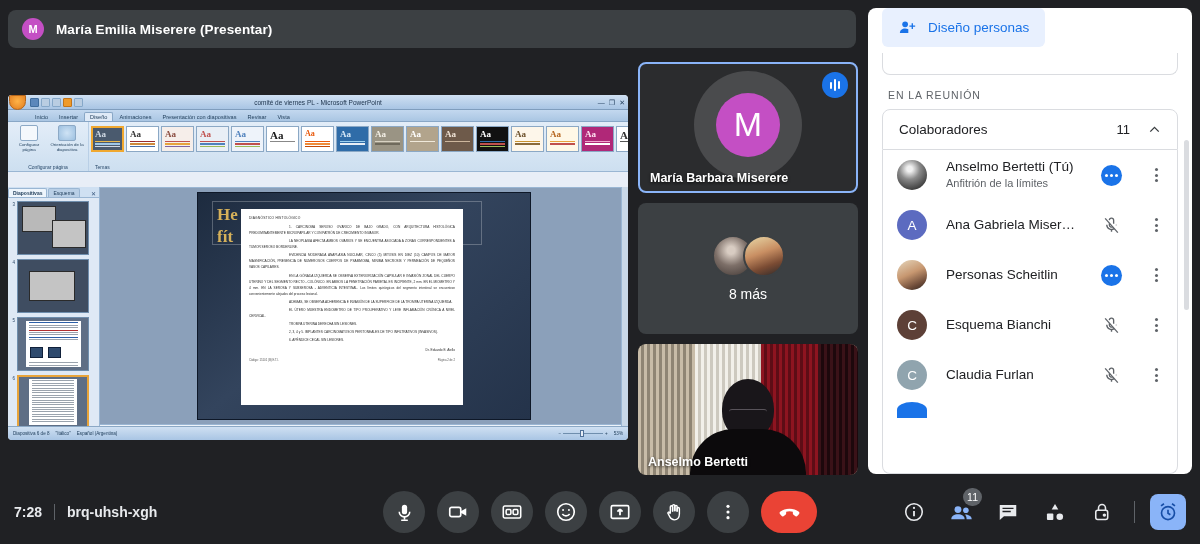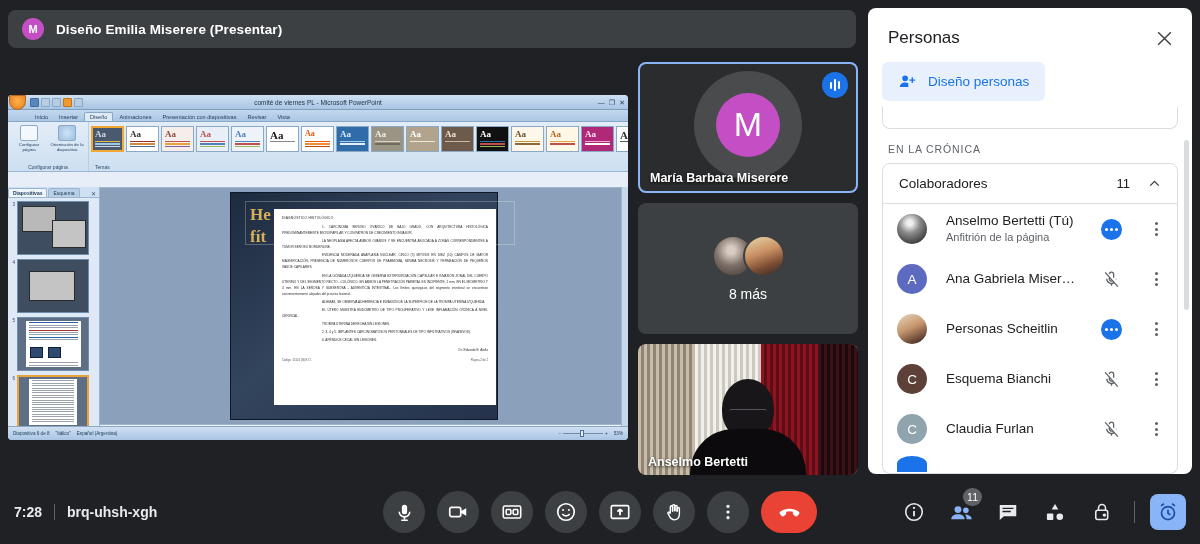--- a/index.html
+++ b/index.html
@@ -107,21 +107,21 @@
   .th-doc{ position:absolute;left:8px;top:3px;width:55px;bottom:3px;background:#fff; }
   .th-doc i{ display:block;height:1px;background:#9aa3ad;margin:1.4px 3px; }
   .th-doc i.blue{ background:#2b5fa8 } .th-doc i.red{ background:#b03030 }
   .th-pic{ position:absolute;width:13px;height:11px;background:#2e4a6e;border:1px solid #10203a; }
 
   .slide-area{ flex:1;position:relative;display:flex;flex-direction:column;background:#8ba0ba; }
   .ruler{ height:8px;background:#d7e4f2;border-bottom:1px solid #9ab6d3;
           font-size:4px;color:#3a5a7d;display:flex;align-items:center;justify-content:center;letter-spacing:2.3px;overflow:hidden;white-space:nowrap; }
   .slide-wrap{ flex:1;display:flex;align-items:center;justify-content:center;padding:4px 10px; }
   .slide{
-    width:268px;height:228px;position:relative;
+    width:334px;height:228px;position:relative;
     background:linear-gradient(140deg,#1d2b3f 0%,#33445d 45%,#24334a 100%);
     border:1px solid #0e1828;
   }
   .slide .ttl{
     position:absolute;left:14px;top:8px;width:270px;height:44px;
     border:1px solid rgba(255,255,255,.25);
     color:#d6b15a;font-size:17px;font-weight:700;line-height:22px;
     padding:2px 4px;overflow:hidden;font-family:"Liberation Serif",serif;
   }
   .slide .report{
@@ -248,21 +248,21 @@
     color:#fff;font-size:10.5px;display:flex;align-items:center;justify-content:center;padding:0 4px;font-weight:500;
   }
   .rt-sep{ width:1px;height:22px;background:#5f6368;margin:0 2px; }
   svg{ display:block; }
 </style>
 </head>
 <body>
 
 <div id="presenter-banner">
   <div class="av">M</div>
-  <div class="nm">Diseño Emilia Miserere (Presentar)</div>
+  <div class="nm">María Emilia Miserere (Presentar)</div>
 </div>
 
 <div id="share-stage">
   <div id="ppt">
 
     <div class="ppt-titlebar">
       <div class="ppt-orb"></div>
       <div class="qat">
         <i></i>
         <i class="g"></i>
@@ -569,62 +569,54 @@
   </div>
   <div class="person">
     <div class="head"></div>
       <div class="gl"></div>
       <div class="body"></div>
   </div>
   <div class="nm">Anselmo Bertetti</div>
 </div>
 
 <div id="people-panel">
-  <div class="pp-head">
-    <div class="ti">Personas</div>
-    <div class="cl">
-      <svg width="19" height="19" viewBox="0 0 24 24">
-          <path d="M4 4 L20 20 M20 4 L4 20" stroke="#3c4043" stroke-width="1.8" fill="none"></path>
-        </svg>
-    </div>
-  </div>
 
   <div class="add-row">
     <div class="add-btn">
       <span>
         <svg width="19" height="19" viewBox="0 0 24 24" fill="#1a73e8">
           <circle cx="9" cy="8" r="3.6"></circle>
           <path d="M2.4 19c0-3.6 2.9-5.6 6.6-5.6 1.5 0 2.9.35 4 .95V19z"></path>
           <path d="M17.2 6.6v2.8h-2.8v1.7h2.8v2.8h1.7v-2.8h2.8V9.4h-2.8V6.6z"></path>
         </svg>
       </span>
       <span>Diseño personas</span>
     </div>
   </div>
   <div class="card-stub"></div>
 
-  <div class="sec-lbl">EN LA CRÓNICA</div>
+  <div class="sec-lbl">EN LA REUNIÓN</div>
 
   <div class="group-hdr">
     <span>Colaboradores</span>
     <span class="cnt">11</span>
     <span>
       <svg width="17" height="17" viewBox="0 0 24 24">
           <path d="M6 15 L12 9 L18 15" stroke="#3c4043" stroke-width="1.9" fill="none"></path>
         </svg>
     </span>
   </div>
 
   <div class="plist">
 
     <div class="prow">
       <div class="pav av-photo-host"></div>
       <div class="pinfo">
         <div class="pname">Anselmo Bertetti (Tú)</div>
-        <div class="psub">Anfitrión de la página</div>
+        <div class="psub">Anfitrión de la límites</div>
       </div>
       <div class="pstat">
         <div class="dots-badge">
             <i></i>
             <i></i>
             <i></i>
           </div>
       </div>
       <div class="pmore">
           <i></i>

